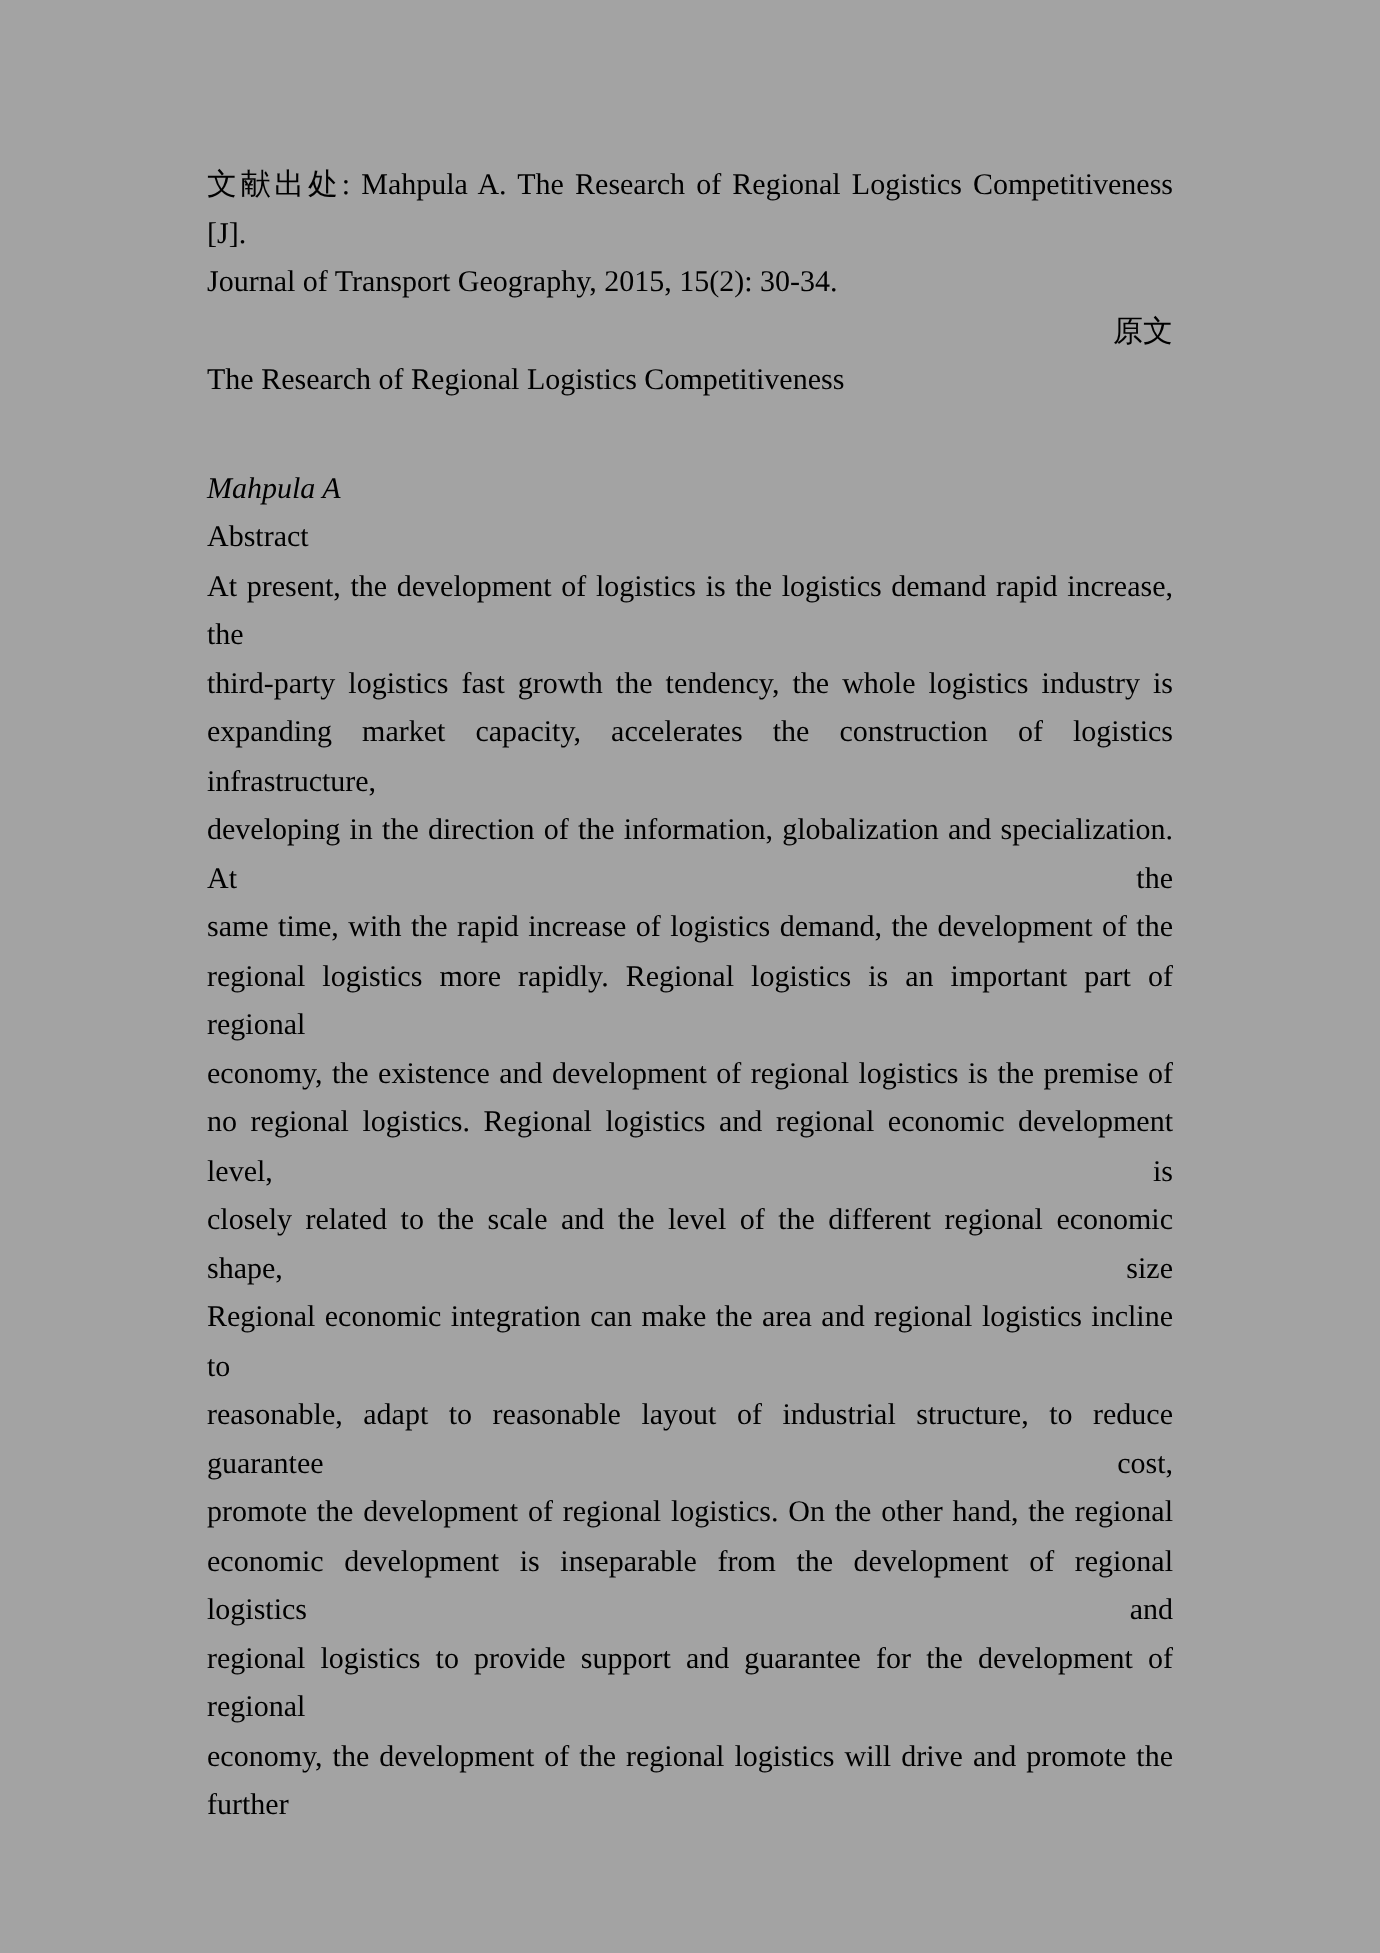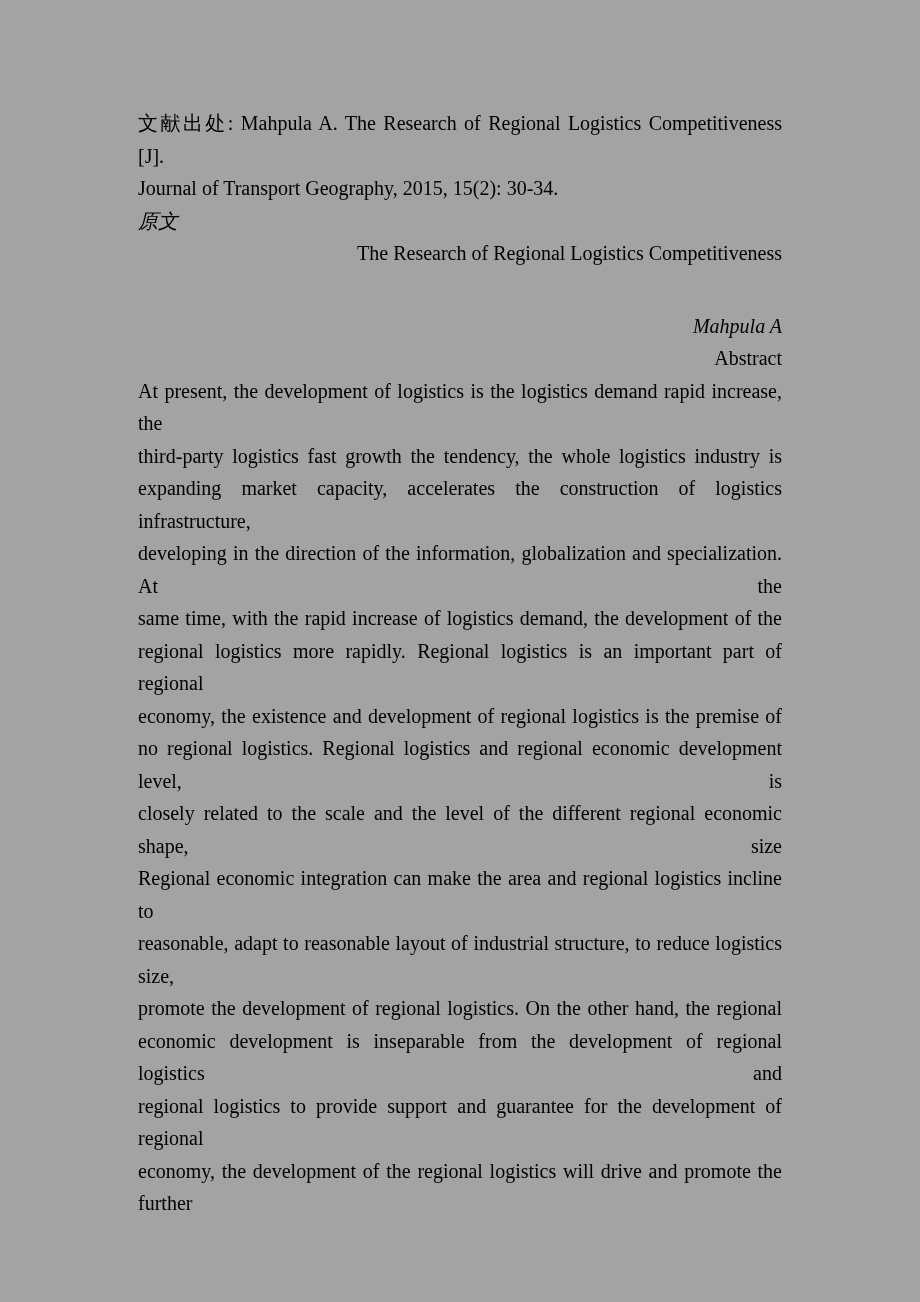--- a/index.html
+++ b/index.html
@@ -26,29 +26,28 @@
     color: #000000;
   }
   .line {
     text-align: justify;
     text-align-last: justify;
   }
   .line.last-line {
     text-align-last: left;
   }
   .centered {
-    text-align: right;
+    text-align: left;
   }
   .italic {
     font-style: italic;
     margin-top: 40px;
   }
   .plain-line {
-    text-align: left;
-    font-style: italic;
+    text-align: right;
   }
 </style>
 </head>
 <body>
 
 <div class="page">
   <div class="content">
 
     <div>
         <div class="line">文献出处: Mahpula A. The Research of Regional Logistics Competitiveness [J].</div>
@@ -67,21 +66,21 @@
         <div class="line">At present, the development of logistics is the logistics demand rapid increase, the</div>
         <div class="line">third-party logistics fast growth the tendency, the whole logistics industry is</div>
         <div class="line">expanding market capacity, accelerates the construction of logistics infrastructure,</div>
         <div class="line">developing in the direction of the information, globalization and specialization. At the</div>
         <div class="line">same time, with the rapid increase of logistics demand, the development of the</div>
         <div class="line">regional logistics more rapidly. Regional logistics is an important part of regional</div>
         <div class="line">economy, the existence and development of regional logistics is the premise of</div>
         <div class="line">no regional logistics. Regional logistics and regional economic development level, is</div>
         <div class="line">closely related to the scale and the level of the different regional economic shape, size</div>
         <div class="line">Regional economic integration can make the area and regional logistics incline to</div>
-        <div class="line">reasonable, adapt to reasonable layout of industrial structure, to reduce logistics size,</div>
+        <div class="line">reasonable, adapt to reasonable layout of industrial structure, to reduce guarantee cost,</div>
         <div class="line">promote the development of regional logistics. On the other hand, the regional</div>
         <div class="line">economic development is inseparable from the development of regional logistics and</div>
         <div class="line">regional logistics to provide support and guarantee for the development of regional</div>
         <div class="line">economy, the development of the regional logistics will drive and promote the further</div>
       </div>
 
   </div>
 </div>
 
 </body></html>

